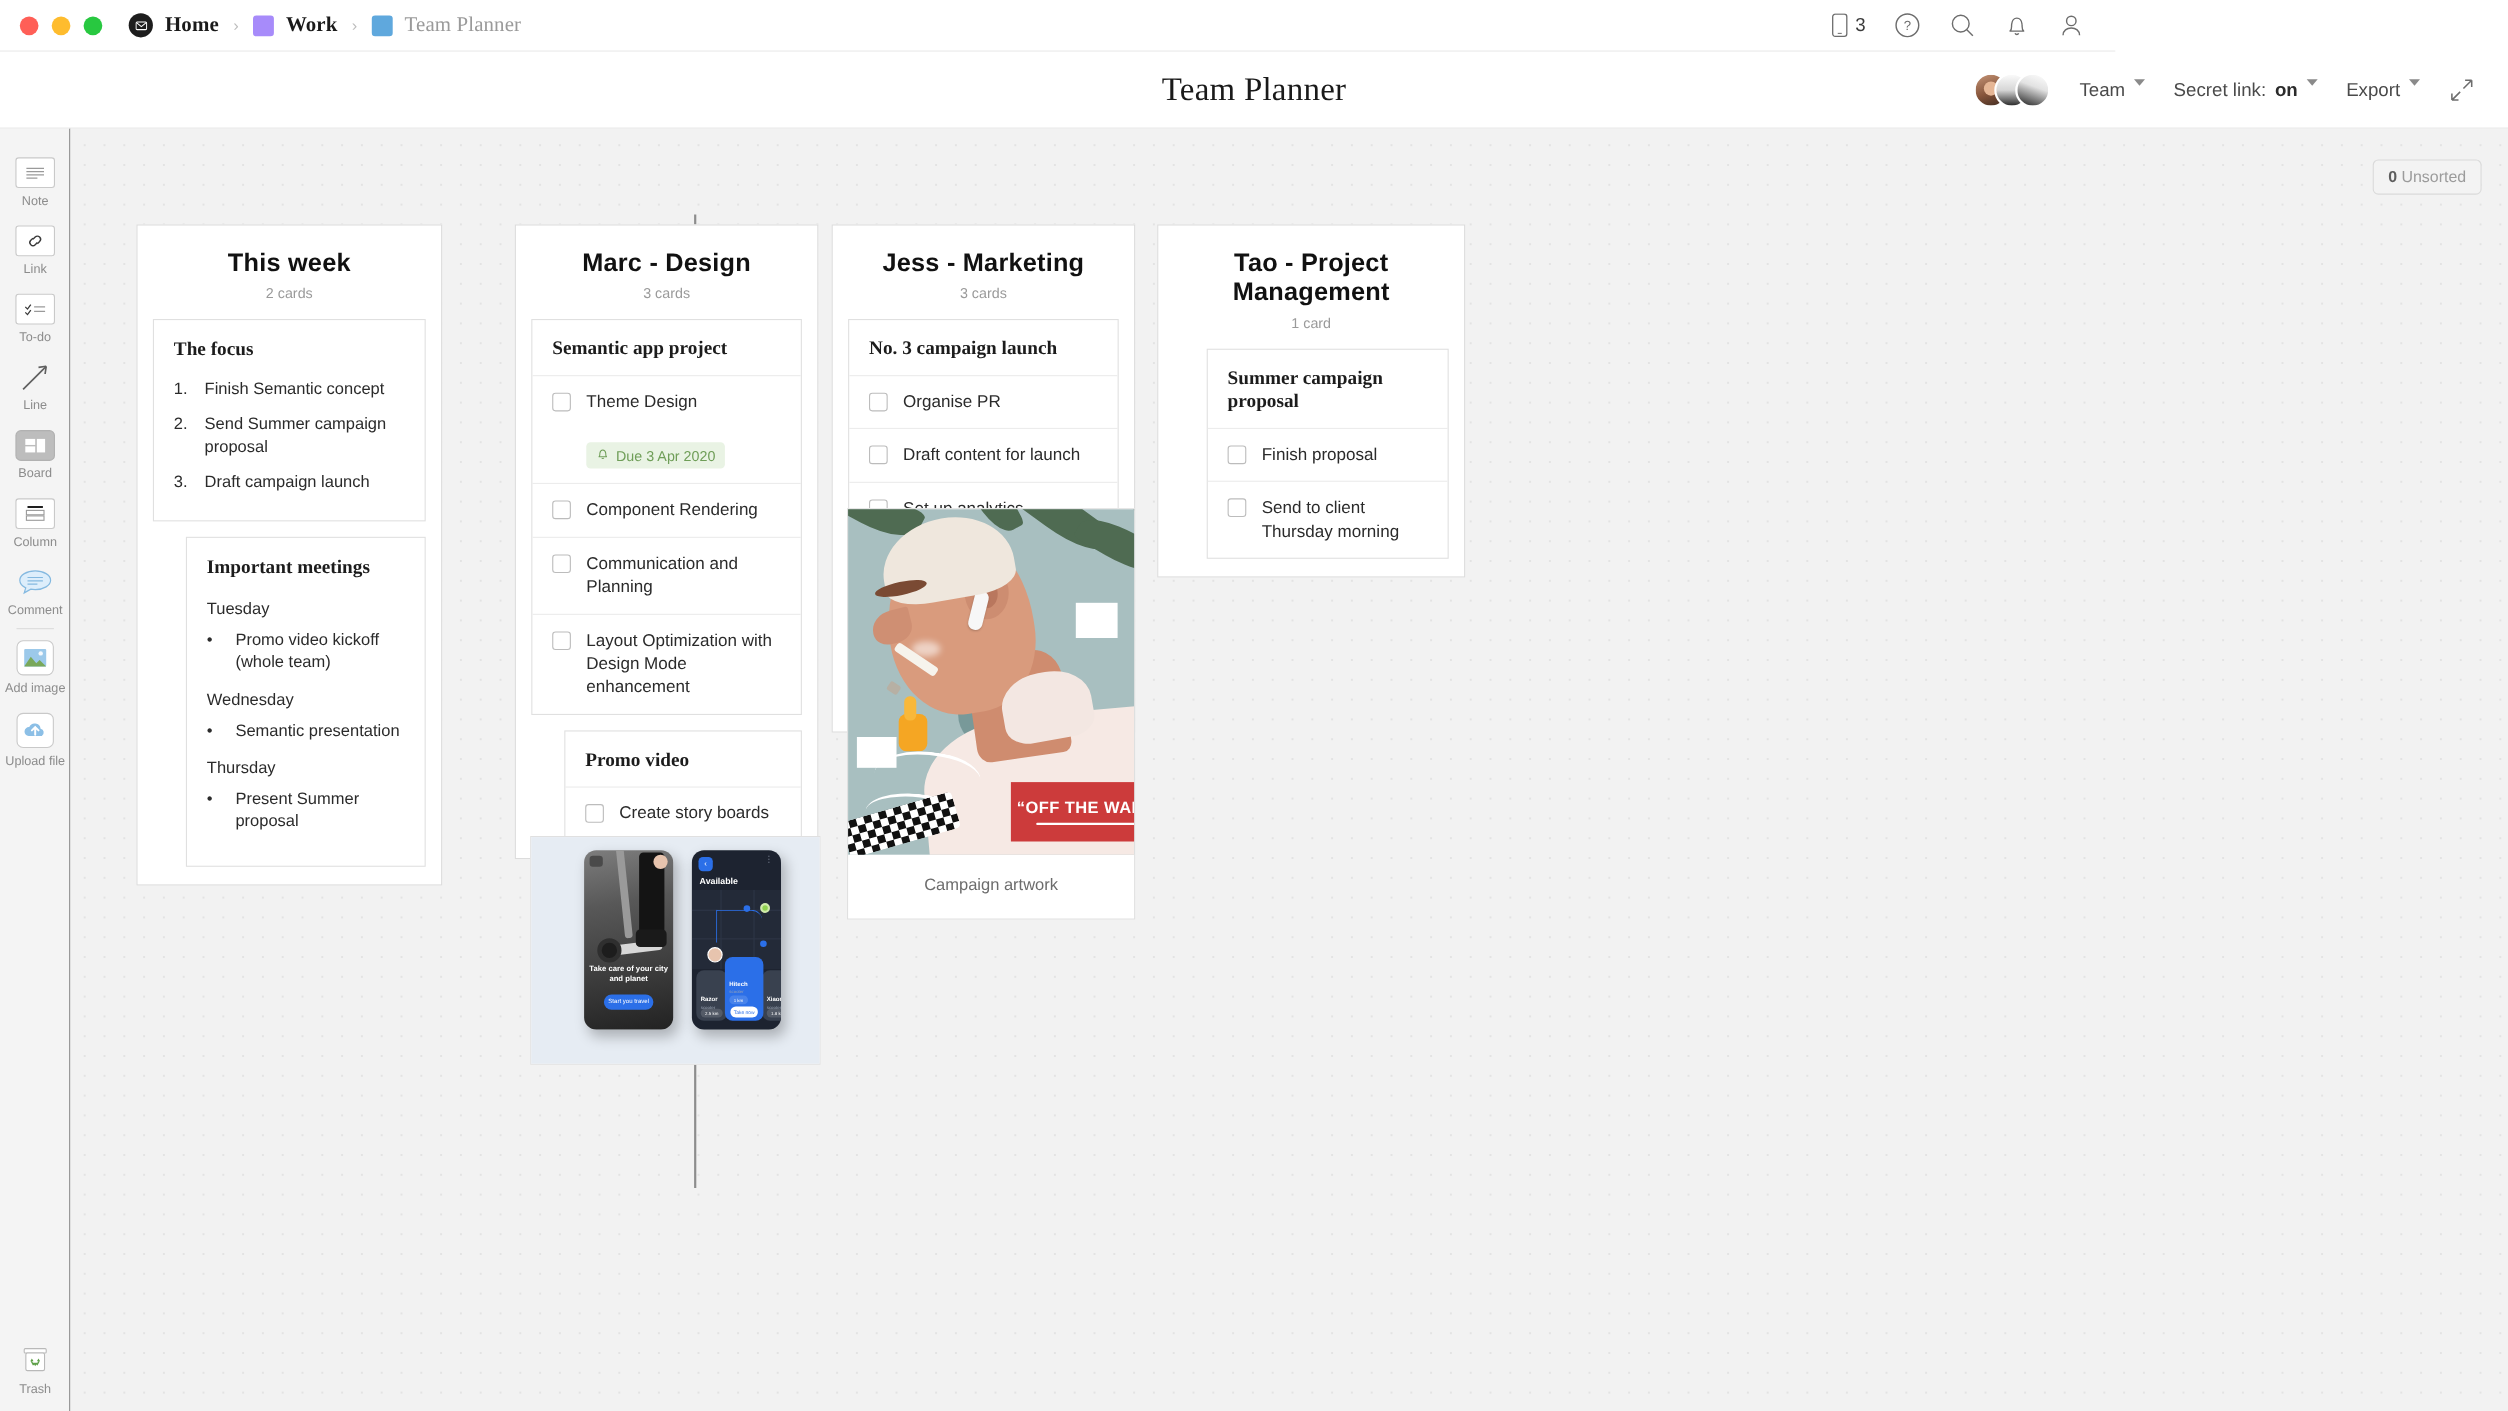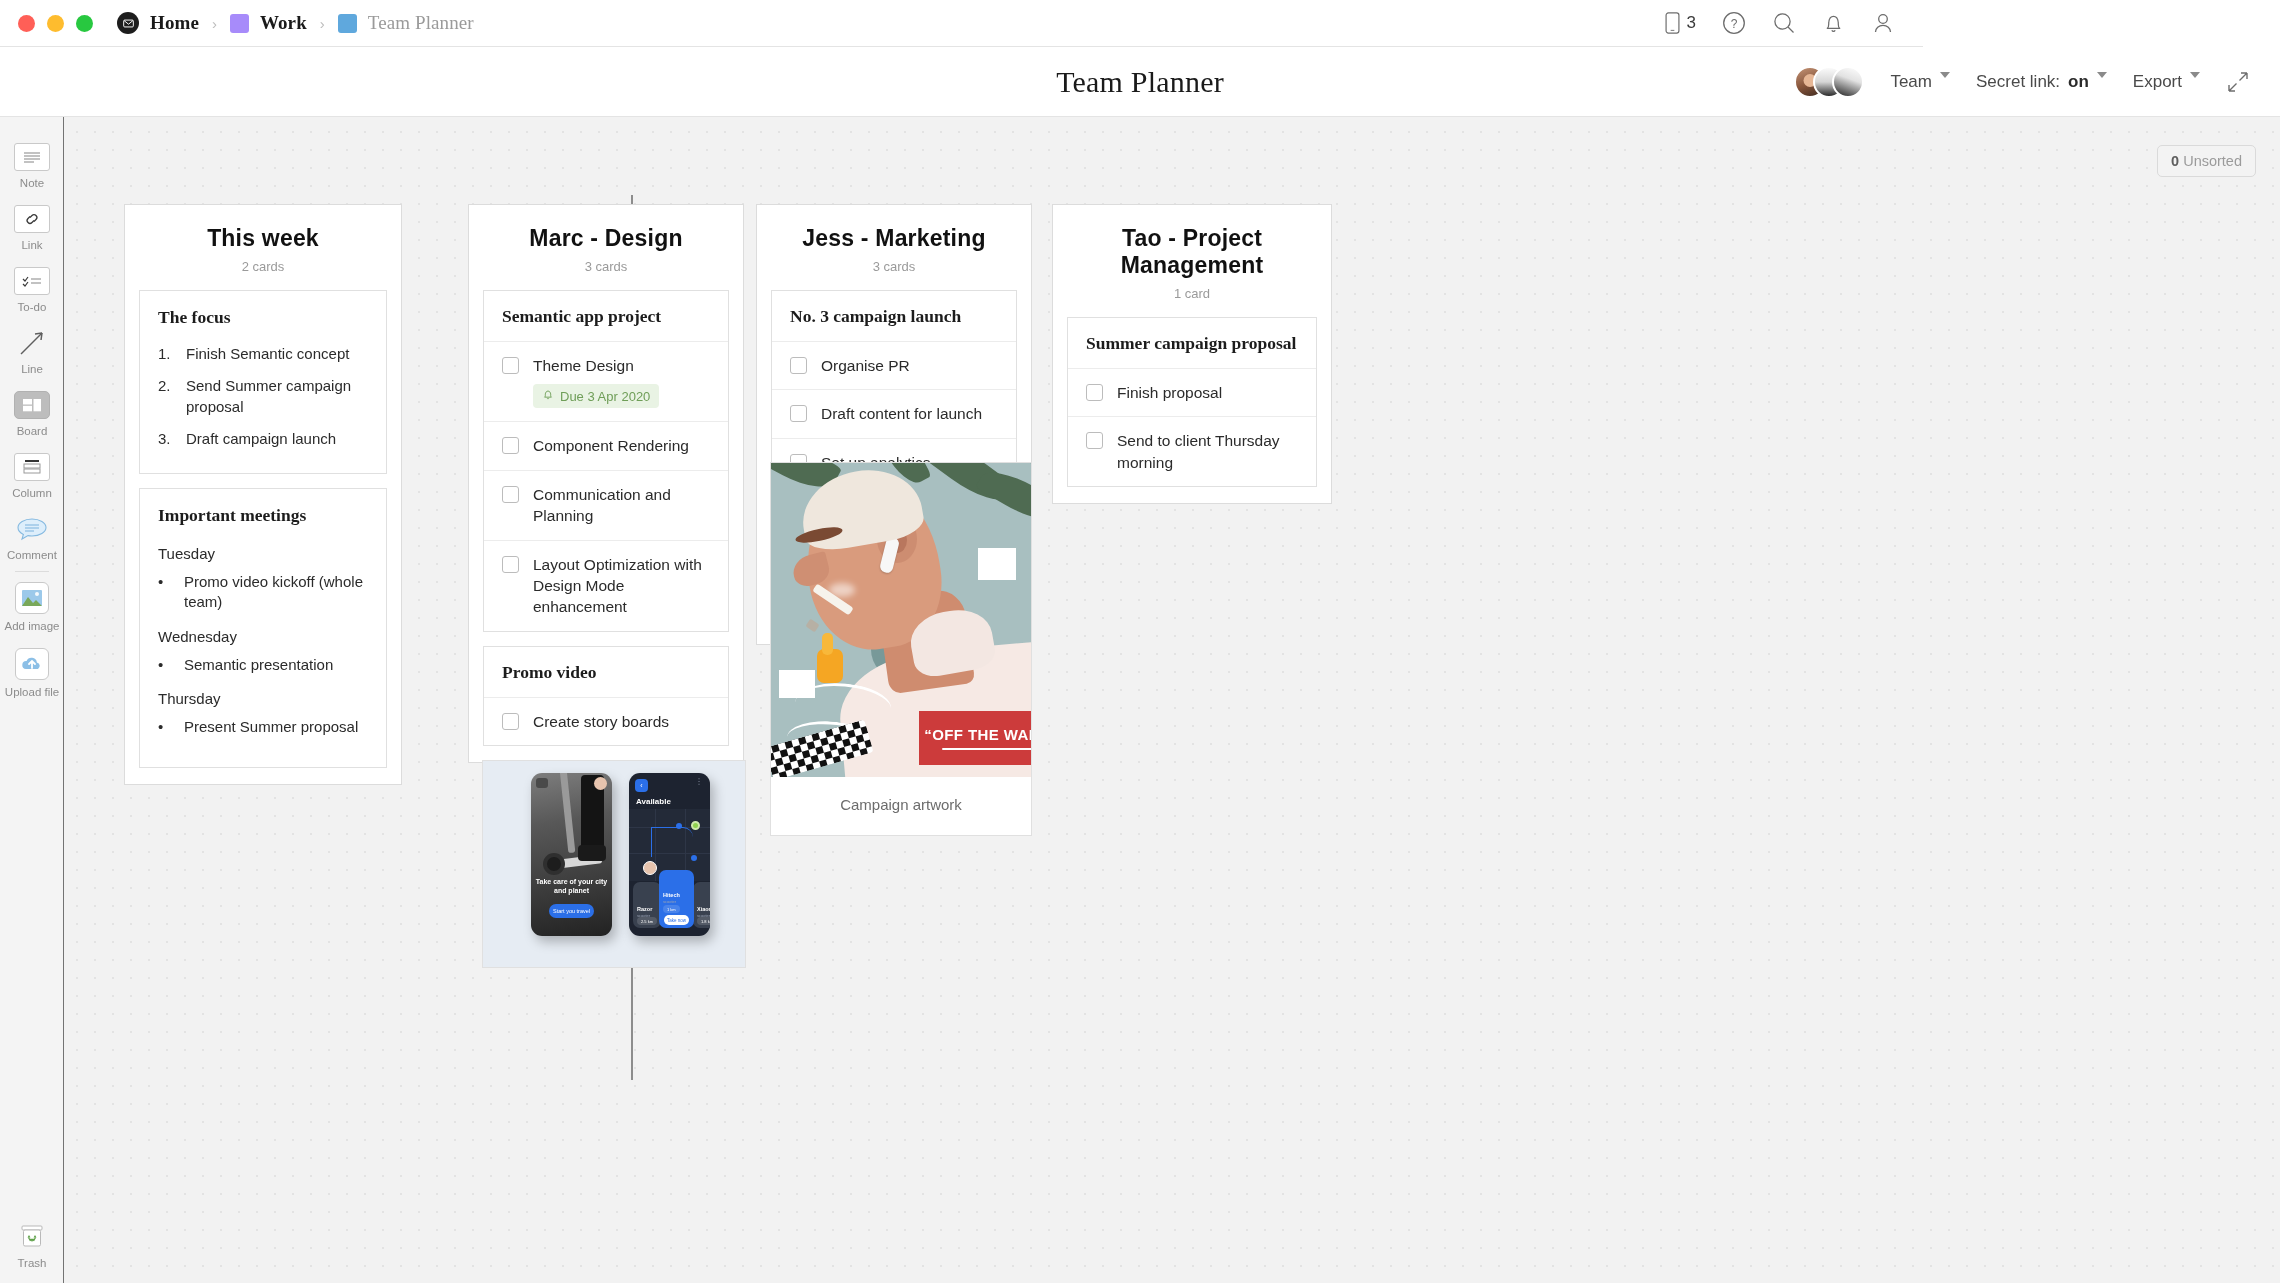--- a/index.html
+++ b/index.html
@@ -128,21 +128,21 @@
   .col-title {
     font-family: Liberation Sans, sans-serif;
     font-size: 23px; font-weight: 700; color: #111; letter-spacing: .2px;
   }
   .col-sub { font-size: 13px; color: #9a9a9a; margin-top: 7px; }
   .col-body { padding: 16px 14px; }
 
   .card {
     background: #fff; border: 1px solid #e0e0e0; margin-bottom: 14px;
   }
-  .card:last-child { margin-bottom: 0; }
+  .card:last-child { margin-bottom: 0; margin-left: 30px; }
   .card-title {
     font-family: "Liberation Serif", serif;
     font-size: 17.5px; font-weight: 700; color: #1c1c1c;
     padding: 15px 18px 14px;
   }
   .card-title.bordered { border-bottom: 1px solid #ececec; }
 
   
   .note-body { padding: 0 18px 18px; }
   .note-h {
@@ -163,21 +163,21 @@
   }
   .todo:last-child { border-bottom: none; }
   .cb {
     width: 17px; height: 17px; border: 1px solid #bcbcbc; border-radius: 3px;
     background: #fff; flex-shrink: 0; margin-top: 2px; cursor: pointer;
   }
   .todo-text { font-size: 15.5px; color: #2b2b2b; line-height: 1.38; }
   .due {
     display: inline-flex; align-items: center; gap: 6px;
     background: #e9f3e4; color: #6f9e58; border-radius: 4px;
-    font-size: 13px; padding: 4px 9px; margin-top: 8px; justify-content: center;
+    font-size: 13px; padding: 4px 9px; margin-top: 26px; justify-content: center;
   }
 
   
   .imgcard { background: #fff; border: 1px solid #e0e0e0; }
   .imgcard .caption { font-size: 15px; color: #6c6c6c; padding: 19px 18px 22px; text-align: center; }
 
   
   .scooter {
     height: 206px; background: #e6ecf3; position: relative; overflow: hidden;
   }

